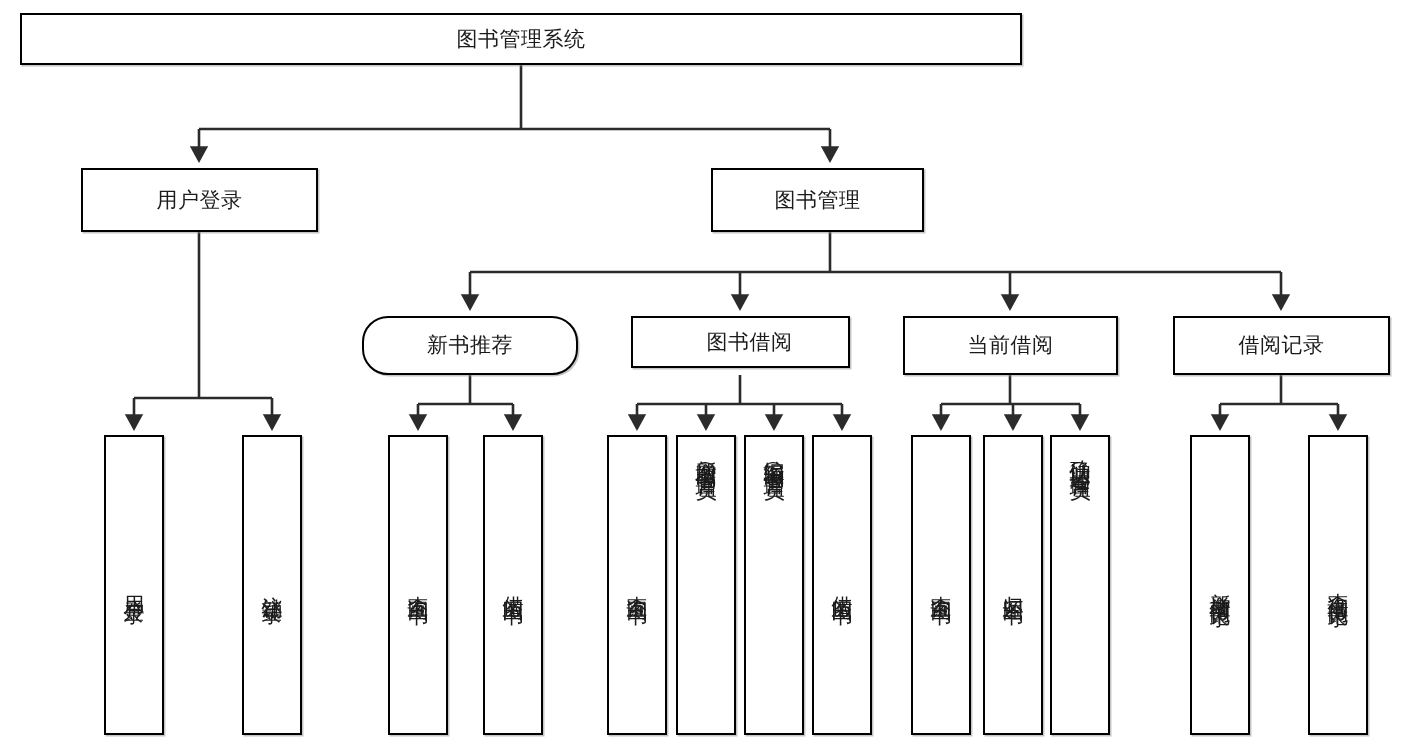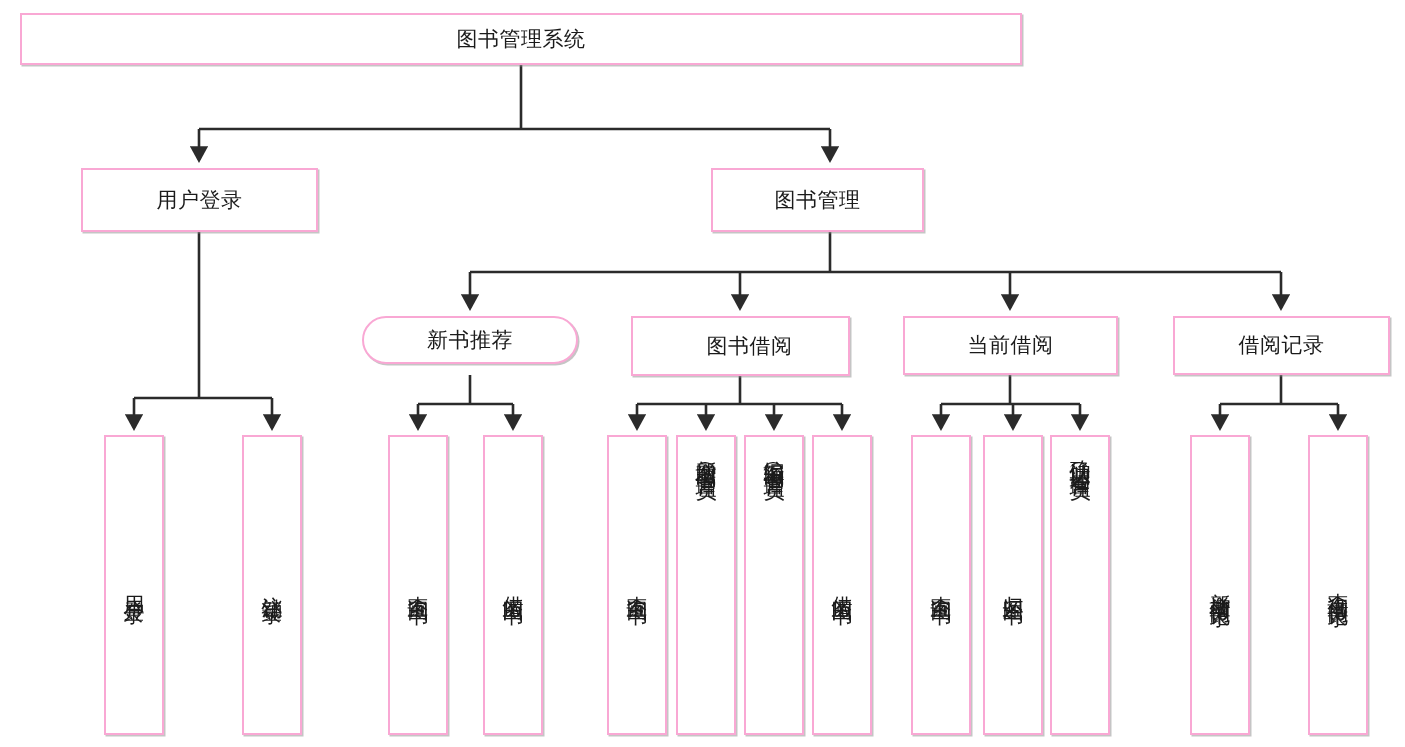--- a/index.html
+++ b/index.html
@@ -22,21 +22,21 @@
     left: 0;
     top: 0;
     width: 1405px;
     height: 747px;
     pointer-events: none;
   }
   .node {
     position: absolute;
     box-sizing: border-box;
     background: #ffffff;
-    border: 2px solid #f9a8d4;
+    border: 2px solid #000000;
     box-shadow: 1.5px 1.5px 0 0 rgba(150,150,150,0.55);
     display: flex;
     align-items: center;
     justify-content: center;
     color: #1b1b1b;
   }
   .node .label {
     font-size: 21px;
     line-height: 1.25;
     letter-spacing: 0.5px;
@@ -132,24 +132,24 @@
     <span class="label">图书管理系统</span>
   </div>
 
   <div class="node" id="node-l2-0" style="left: 81px; top: 168px; width: 237px; height: 64px;">
     <span class="label">用户登录</span>
   </div>
   <div class="node" id="node-l2-1" style="left: 711px; top: 168px; width: 213px; height: 64px;">
     <span class="label">图书管理</span>
   </div>
 
-  <div class="node" id="node-l3-0" style="left: 362px; top: 316px; width: 216px; height: 48px; border-radius: 26px;">
+  <div class="node" id="node-l3-0" style="left: 362px; top: 316px; width: 216px; height: 59px; border-radius: 26px;">
     <span class="label">新书推荐</span>
   </div>
-  <div class="node" id="node-l3-1" style="left: 631px; top: 316px; width: 219px; height: 60px; padding-left: 18px;">
+  <div class="node" id="node-l3-1" style="left: 631px; top: 316px; width: 219px; height: 52px; padding-left: 18px;">
     <span class="label">图书借阅</span>
   </div>
   <div class="node" id="node-l3-3" style="left: 1173px; top: 316px; width: 217px; height: 59px;">
     <span class="label">借阅记录</span>
   </div>
   <div class="node" id="node-l3-2" style="left: 903px; top: 316px; width: 215px; height: 59px;">
     <span class="label">当前借阅</span>
   </div>
 
   <div class="node leaf center" id="node-leaf-0" style="left: 104px; top: 435px; width: 60px; height: 300px;">

